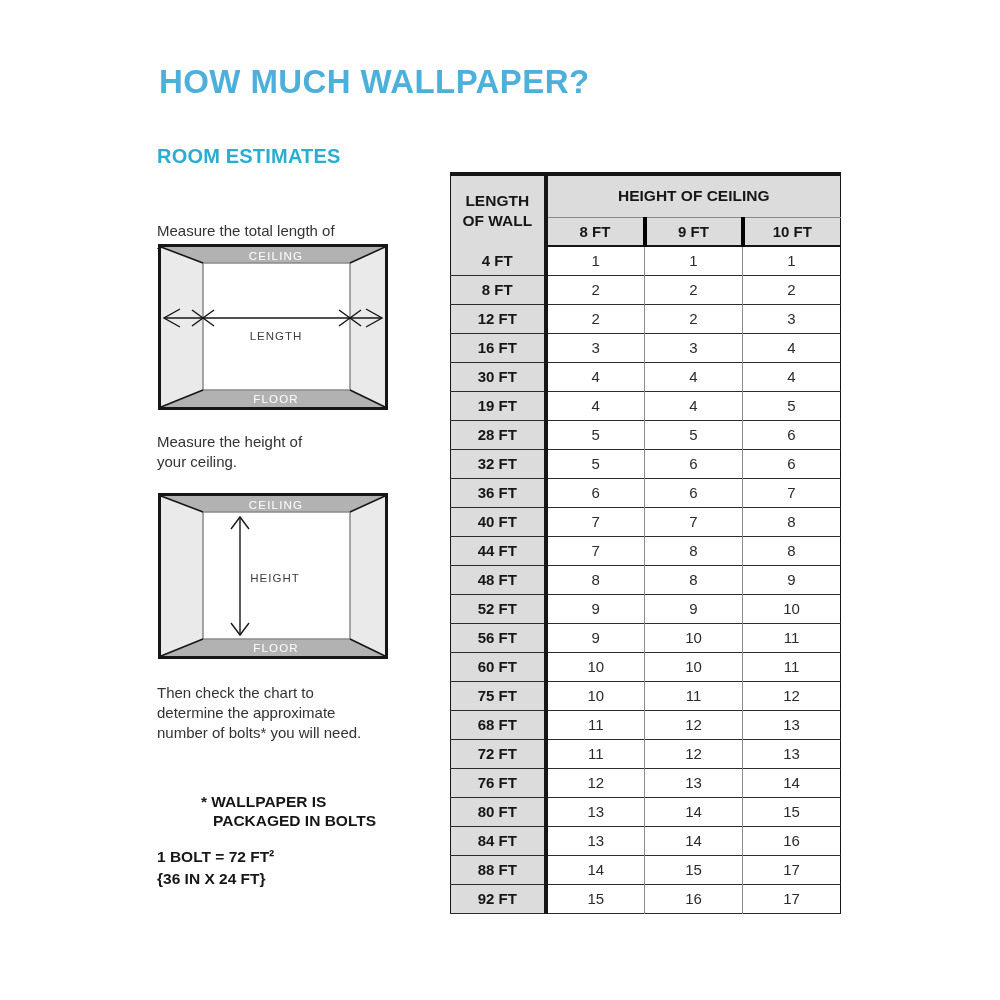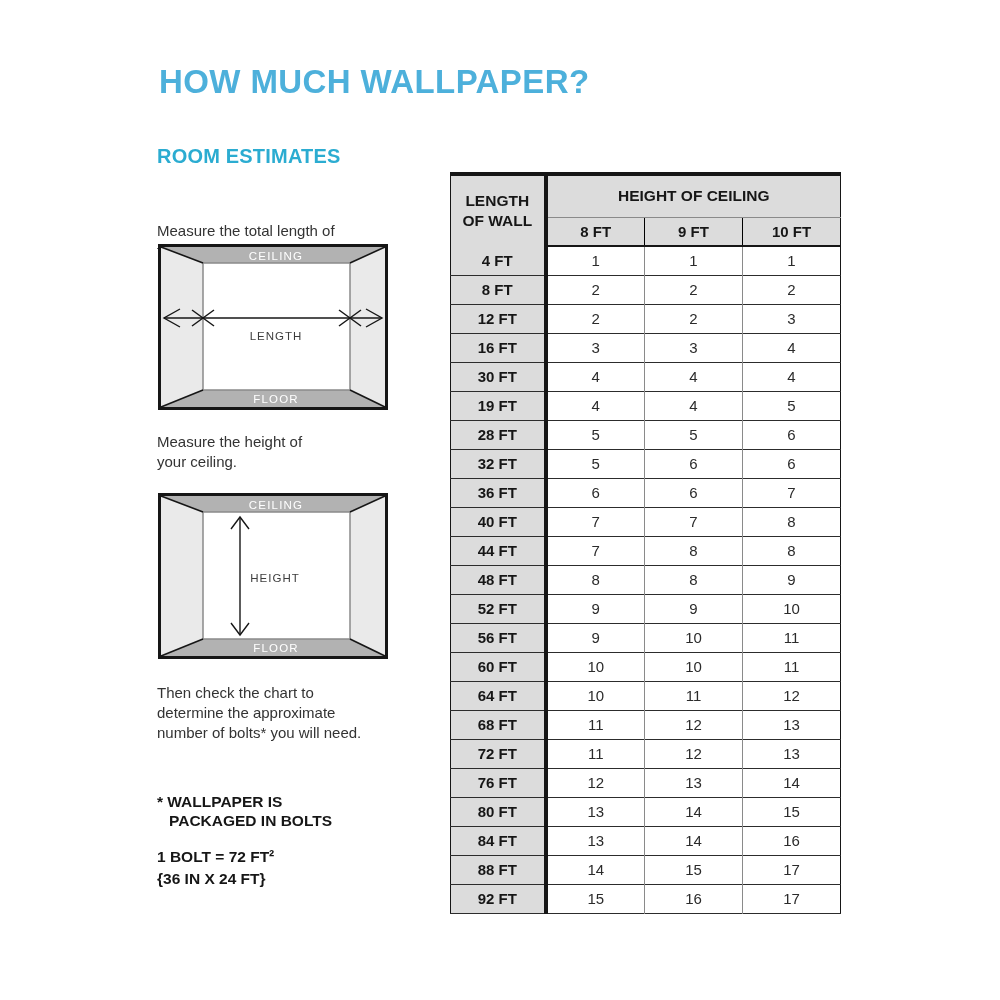--- a/index.html
+++ b/index.html
@@ -67,21 +67,21 @@
   .wall-label { font-family: "Liberation Sans", sans-serif; font-size: 11.5px; letter-spacing: 1.2px; fill: #ffffff; }
   .dim-label  { font-family: "Liberation Sans", sans-serif; font-size: 11.5px; letter-spacing: 1px; fill: #3d3d3d; }
   .footnote {
     position: absolute;
     left: 157px;
     font-size: 15.5px;
     font-weight: bold;
     color: var(--ink);
     line-height: 19px;
   }
-  #footnote-packaging { top: 792px; }
+  #footnote-packaging { top: 792px; margin-left: 44px; }
   #footnote-packaging .indent { padding-left: 12px; }
   #footnote-bolt { top: 846px; line-height: 21.5px; }
   table.bolts {
     position: absolute;
     left: 450px;
     top: 172px;
     width: 390px;
     border-collapse: collapse;
     table-layout: fixed;
     border-top: 4px solid var(--ink);
@@ -113,21 +113,21 @@
     height: 43px;
   }
   .colhead-cell {
     background: var(--table-header-bg);
     font-size: 15px;
     font-weight: bold;
     color: var(--ink);
     height: 29px;
     border-bottom: 2px solid var(--ink);
   }
-  .colhead-cell + .colhead-cell { border-left: 1px solid #000000; text-align: center; }
+  .colhead-cell + .colhead-cell { border-left: 4px solid #000000; text-align: center; }
   tbody tr { border-bottom: 1.5px solid #2c2c2c; }
   td.wall-cell {
     background: var(--table-header-bg);
     border-right: 4px solid var(--ink);
     font-size: 15px;
     font-weight: bold;
     color: var(--ink);
     height: 29px;
   }
   td.bolt-cell {
@@ -317,21 +317,21 @@
           <td class="bolt-cell">10</td>
           <td class="bolt-cell">11</td>
         </tr>
         <tr>
           <td class="wall-cell">60 FT</td>
           <td class="bolt-cell">10</td>
           <td class="bolt-cell">10</td>
           <td class="bolt-cell">11</td>
         </tr>
         <tr>
-          <td class="wall-cell">64 FT</td>
+          <td class="wall-cell">75 FT</td>
           <td class="bolt-cell">10</td>
           <td class="bolt-cell">11</td>
           <td class="bolt-cell">12</td>
         </tr>
         <tr>
           <td class="wall-cell">68 FT</td>
           <td class="bolt-cell">11</td>
           <td class="bolt-cell">12</td>
           <td class="bolt-cell">13</td>
         </tr>

